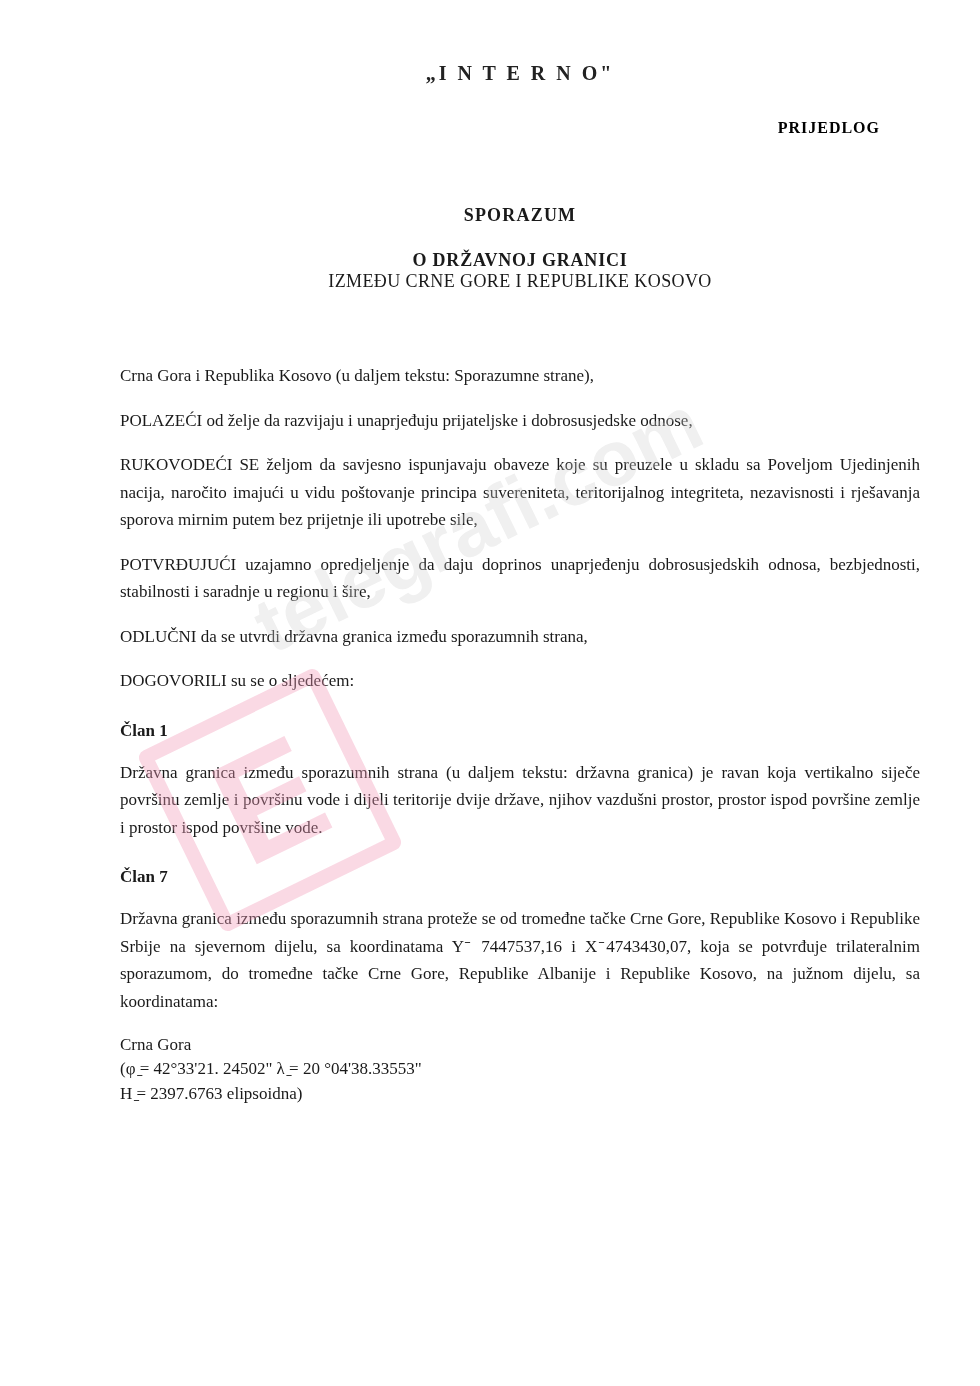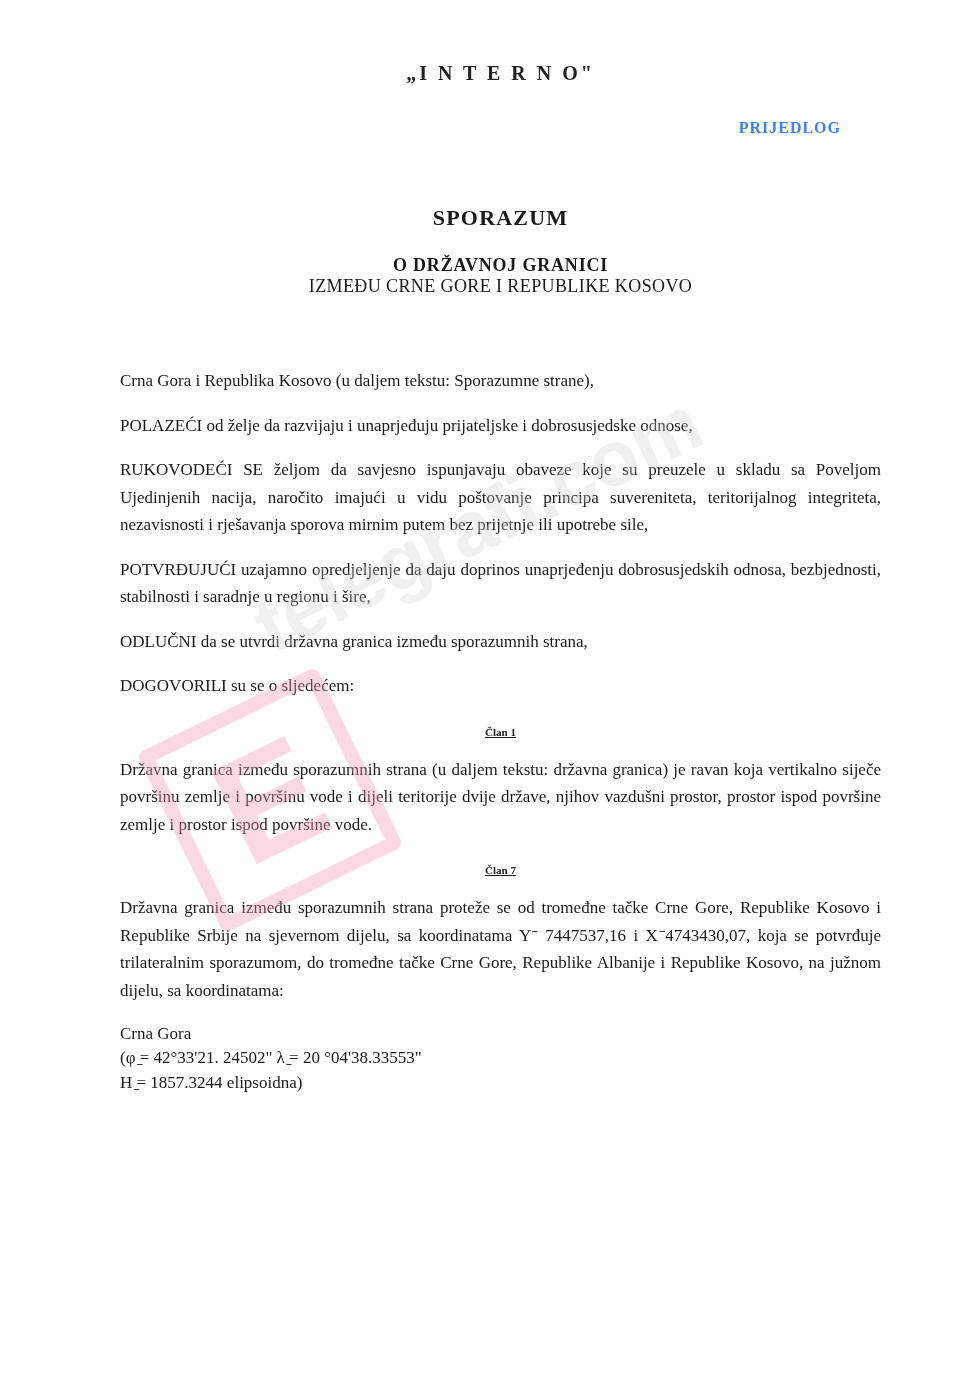--- a/index.html
+++ b/index.html
@@ -13,44 +13,44 @@
     font-family: "Liberation Serif", serif;
     color: #1a1a1a;
     position: relative;
     overflow: hidden;
   }
   .page {
     position: relative;
     width: 980px;
     height: 1220px;
     box-sizing: border-box;
-    padding: 52px 99px 0 120px;
+    padding: 52px 60px 0 120px;
   }
   .classification {
     text-align: center;
     font-size: 20px;
     letter-spacing: 3px;
     font-weight: 600;
     color: #222;
     margin: 10px 0 0 0;
   }
   .proposal {
     text-align: right;
     font-size: 16px;
     font-weight: 700;
     letter-spacing: 1px;
     margin: 34px 40px 0 0;
-    color: #3b82f6;
+    color: #000000;
   }
   .title-block {
     margin-top: 68px;
     text-align: center;
   }
   .title-line1 {
-    font-size: 22px;
+    font-size: 18px;
     font-weight: 700;
     letter-spacing: 1.2px;
     margin-bottom: 24px;
   }
   .title-line2 {
     font-size: 18px;
     font-weight: 700;
     letter-spacing: 0.8px;
   }
   .title-line3 {
@@ -61,25 +61,24 @@
   .body-block {
     margin-top: 70px;
   }
   p.para {
     font-size: 17px;
     line-height: 1.62;
     text-align: justify;
     margin: 0 0 17px 0;
   }
   .article-heading {
-    text-align: center;
+    text-align: left;
     font-weight: 700;
-    font-size: 11px;
+    font-size: 17px;
     margin: 26px 0 18px 0;
-    text-decoration: underline;
   }
   .coord-group {
     margin-top: 16px;
   }
   .coord-name {
     font-weight: 400;
     font-size: 17px;
     line-height: 1.45;
   }
   .coord-line {
@@ -167,21 +166,21 @@
 
     <div class="article-heading">Član 1</div>
     <p class="para">Državna granica između sporazumnih strana (u daljem tekstu: državna granica) je ravan koja vertikalno siječe površinu zemlje i površinu vode i dijeli teritorije dvije države, njihov vazdušni prostor, prostor ispod površine zemlje i prostor ispod površine vode.</p>
 
     <div class="article-heading">Član  7</div>
     <p class="para">Državna granica između sporazumnih strana proteže se od   tromeđne tačke Crne Gore, Republike Kosovo i Republike Srbije  na sjevernom dijelu, sa koordinatama Y ̄ 7447537,16 i X ̄4743430,07, koja se potvrđuje trilateralnim sporazumom, do tromeđne tačke Crne Gore, Republike Albanije i Republike Kosovo, na južnom dijelu, sa koordinatama:</p>
 
     <div class="coord-group">
       <div class="coord-name">Crna Gora</div>
       <div class="coord-line">(φ ̠= 42°33'21. 24502"  λ ̠= 20 °04'38.33553"</div>
-      <div class="coord-line">H ̠= 1857.3244 elipsoidna)</div>
+      <div class="coord-line">H ̠= 2397.6763 elipsoidna)</div>
     </div>
 
 
   </div>
 
   <div class="watermark">
     <div class="wm-text">telegrafi.com</div>
     <div class="wm-logo">
       <div class="sq"></div>
       <div class="letter">E</div>

